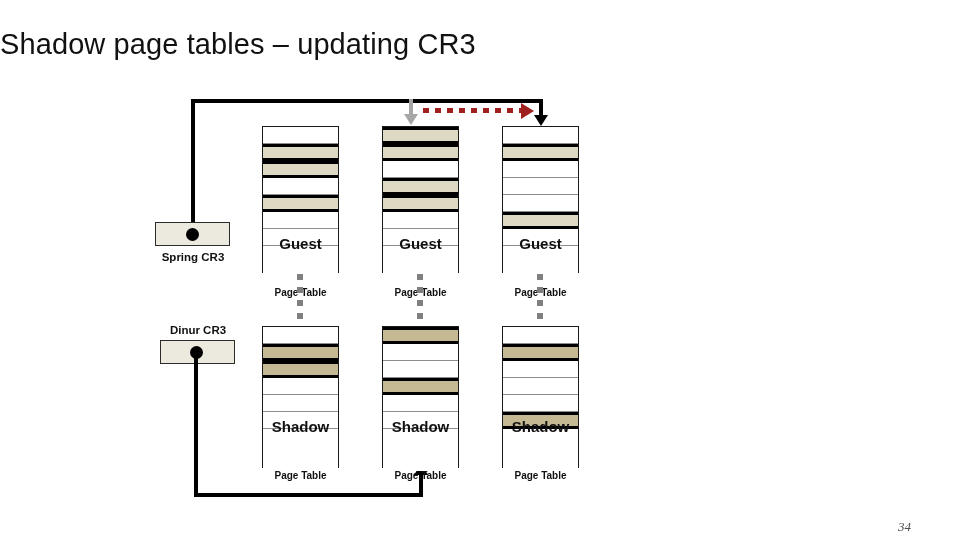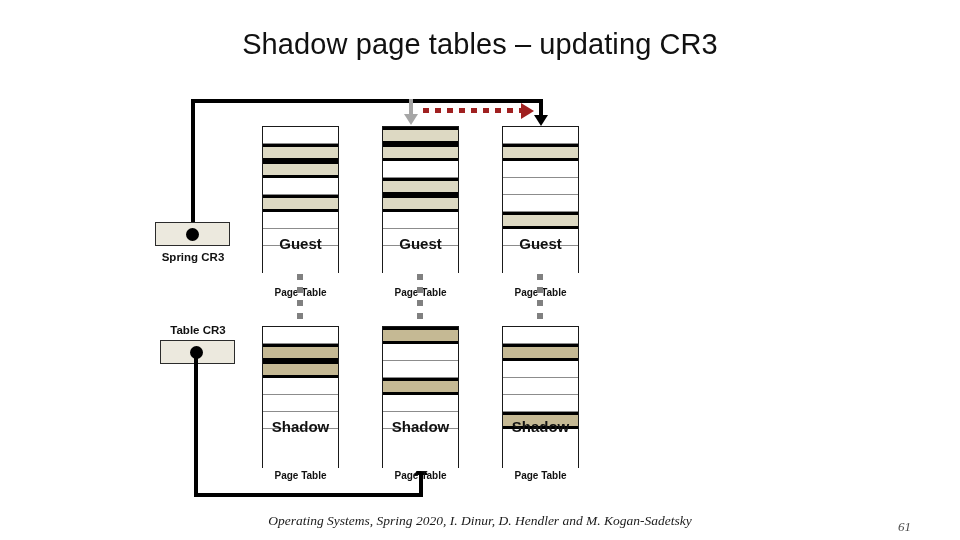--- a/index.html
+++ b/index.html
@@ -15,21 +15,20 @@
     overflow: hidden;
     font-family: "Liberation Sans", sans-serif;
   }
 
   
   #slide-title {
     position: absolute;
     left: 0;
     top: 28px;
     width: 960px;
-    text-align: center;
     font-family: "Liberation Sans", sans-serif;
     font-size: 29px;
     font-weight: 400;
     color: #111111;
     letter-spacing: 0.1px;
     white-space: nowrap;
   }
 
   
   .pt {
@@ -201,21 +200,21 @@
   <div class="line-v-gray" style="left:409px; top:99px; height:20px;"></div>
   <div class="arrow-down-gray" style="left:404px; top:114px;"></div>
 
   <div class="dotted-red" style="left:423px; top:108px; width:104px;"></div>
   <div class="arrow-right-red" style="left:521px; top:103px;"></div>
 
   <div class="cr3-box" style="left:155px; top:222px; width:75px; height:24px;"></div>
   <div class="node-dot" style="left:186px; top:228px;"></div>
   <div class="cr3-label" style="left:143px; top:251px; width:100px;">Spring CR3</div>
 
-  <div class="cr3-label" style="left:148px; top:324px; width:100px;">Table CR3</div>
+  <div class="cr3-label" style="left:148px; top:324px; width:100px;">Dinur CR3</div>
   <div class="cr3-box" style="left:160px; top:340px; width:75px; height:24px;"></div>
   <div class="node-dot" style="left:190px; top:346px;"></div>
 
   <div class="line-v" style="left:194px; top:352px; height:145px;"></div>
   <div class="line-h" style="left:194px; top:493px; width:229px;"></div>
   <div class="line-v" style="left:419px; top:474px; height:23px;"></div>
   <div class="arrow-up-black" style="left:414px; top:464px;"></div>
 
   <div class="pt" style="left:262px; top:126px; width:77px; height:147px;">
       <div class="row" style="height: 17px;"></div>
@@ -291,16 +290,15 @@
       <div class="row" style="height: 17px;"></div>
       <div class="row" style="height: 17px;"></div>
       <div class="row" style="height: 17px;"></div>
       <div class="row filled-shadow" style="height: 17px;"></div>
       <div class="row caption" style="height: 42px;">
         <div class="cap-main">Shadow</div>
         <div class="cap-sub">Page Table</div>
       </div>
     </div>
 
-  <div id="footer">Operating Systems, Spring 2020, I. Dinur, D. Hendler and M. Kogan-Sadetsky</div>
-  <div id="page-number">61</div>
+  <div id="page-number">34</div>
 
 </div>
 
 </body></html>

